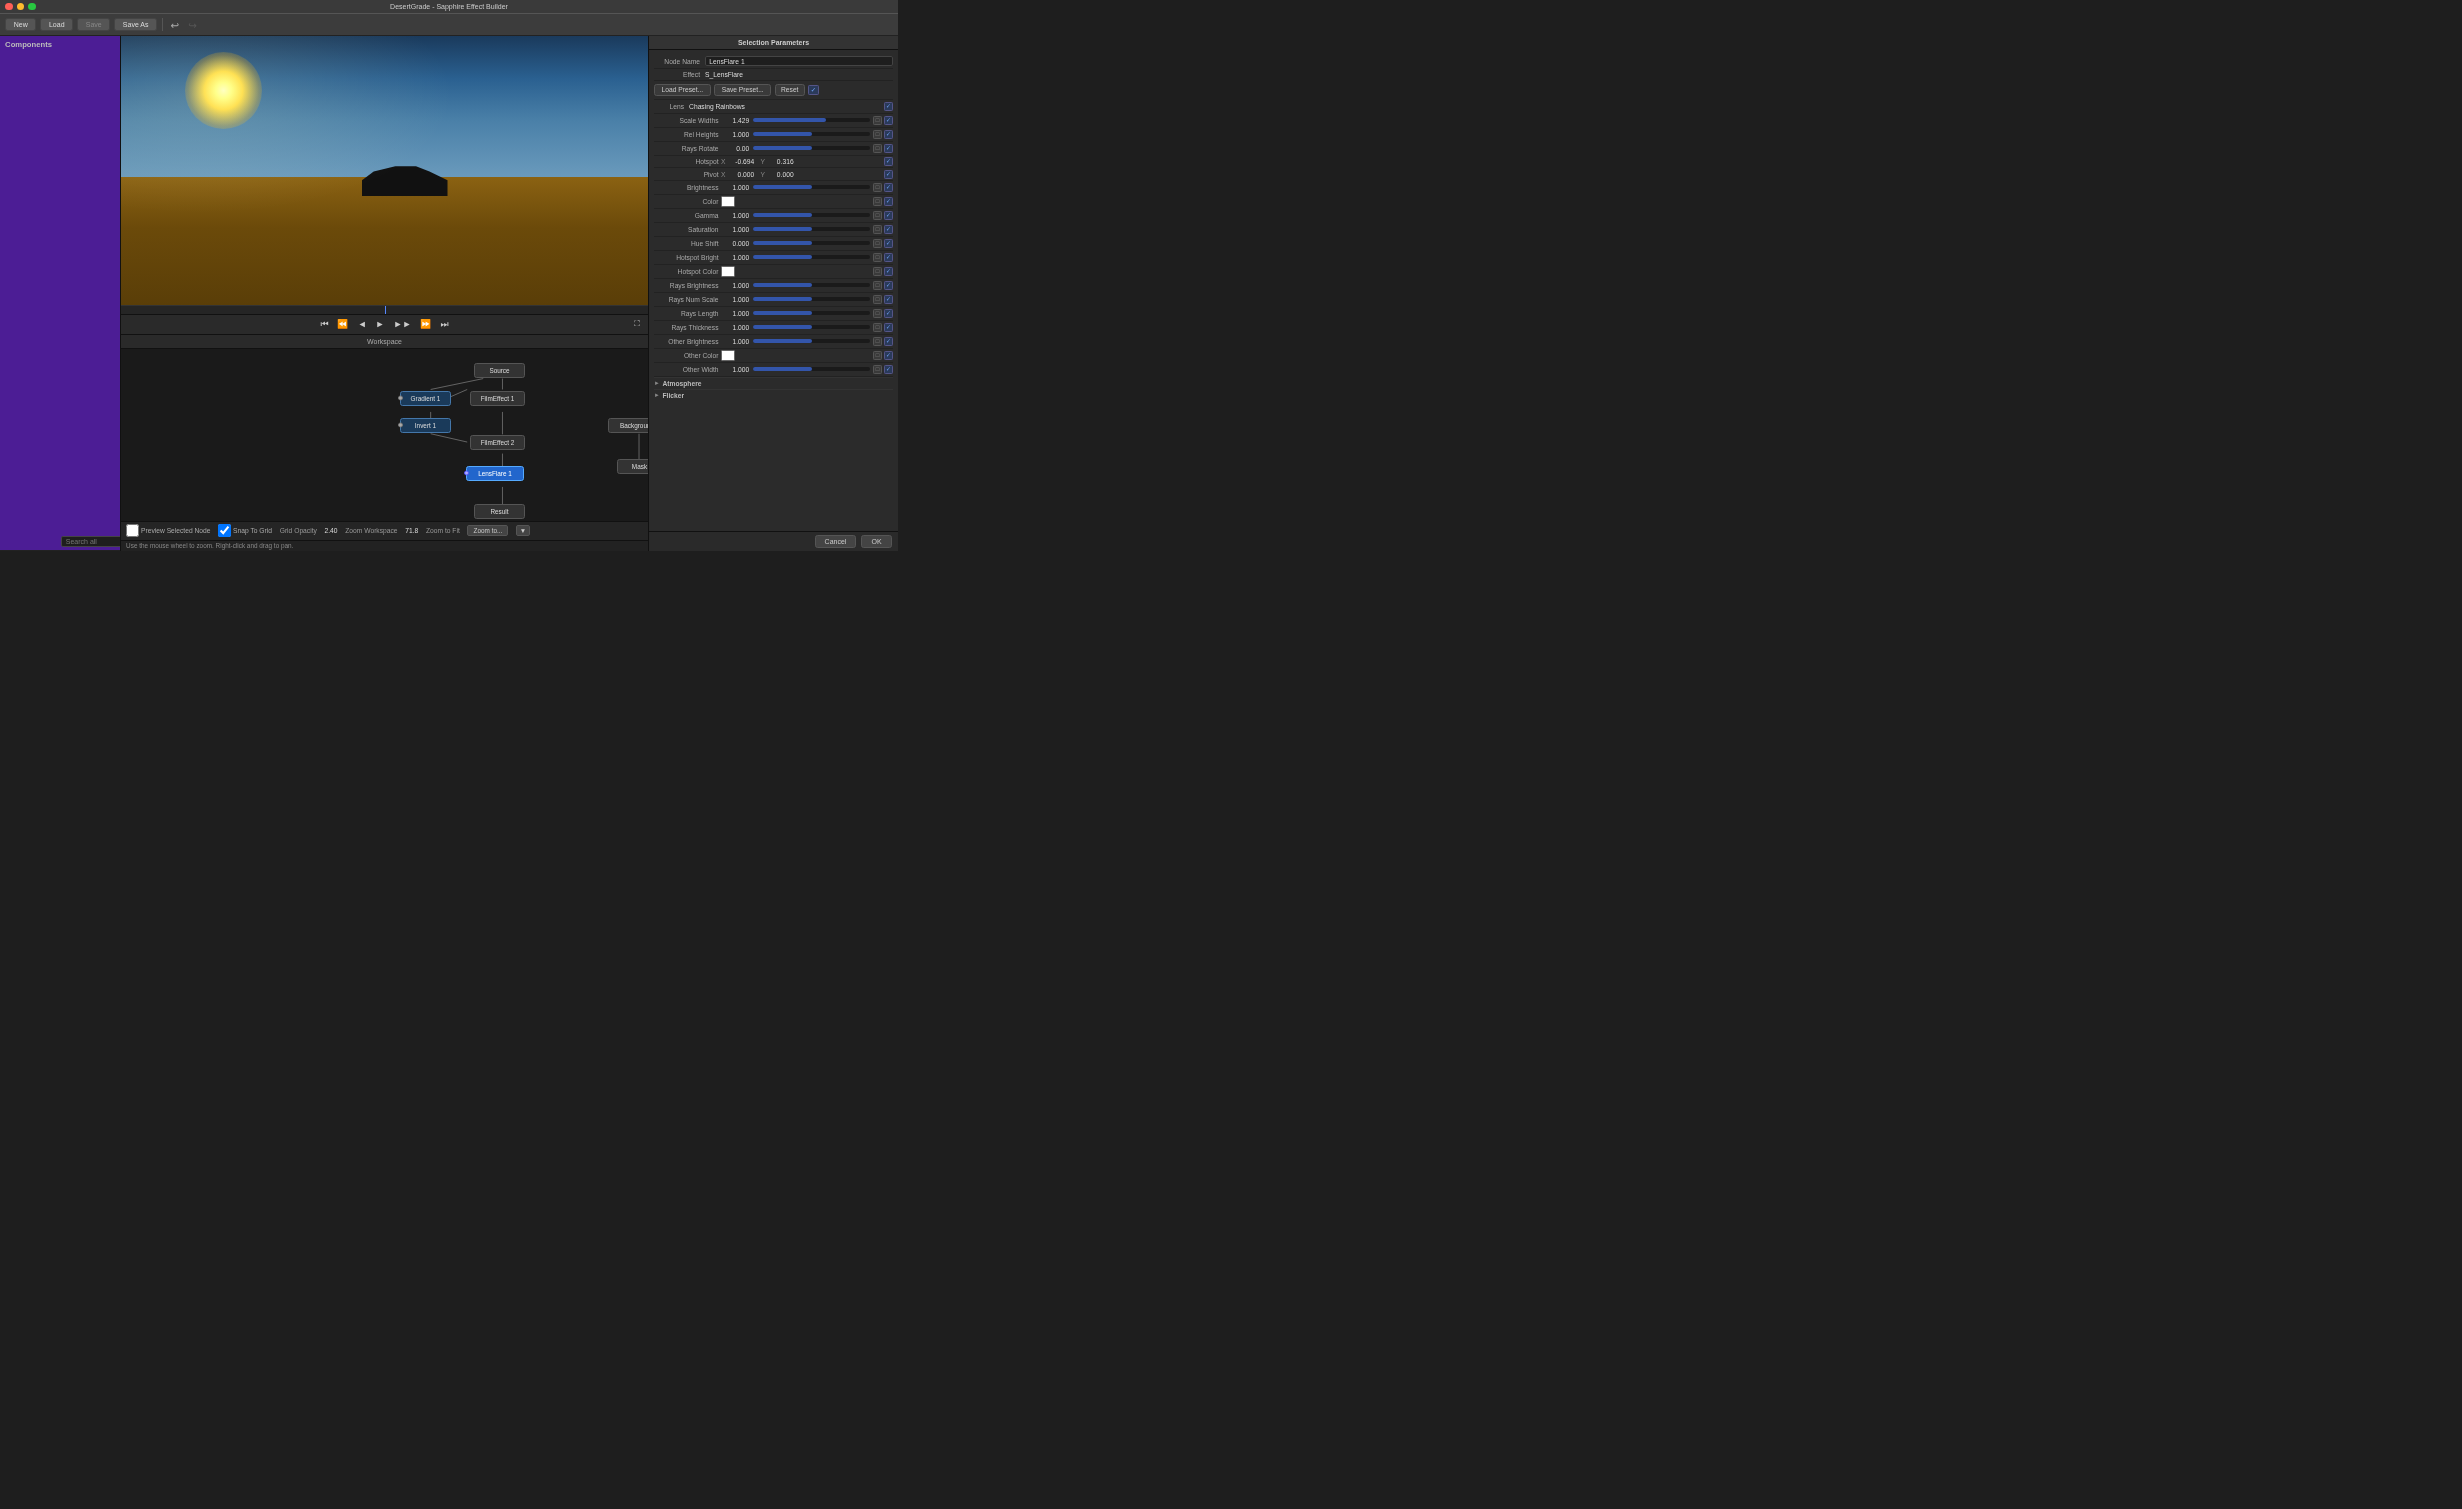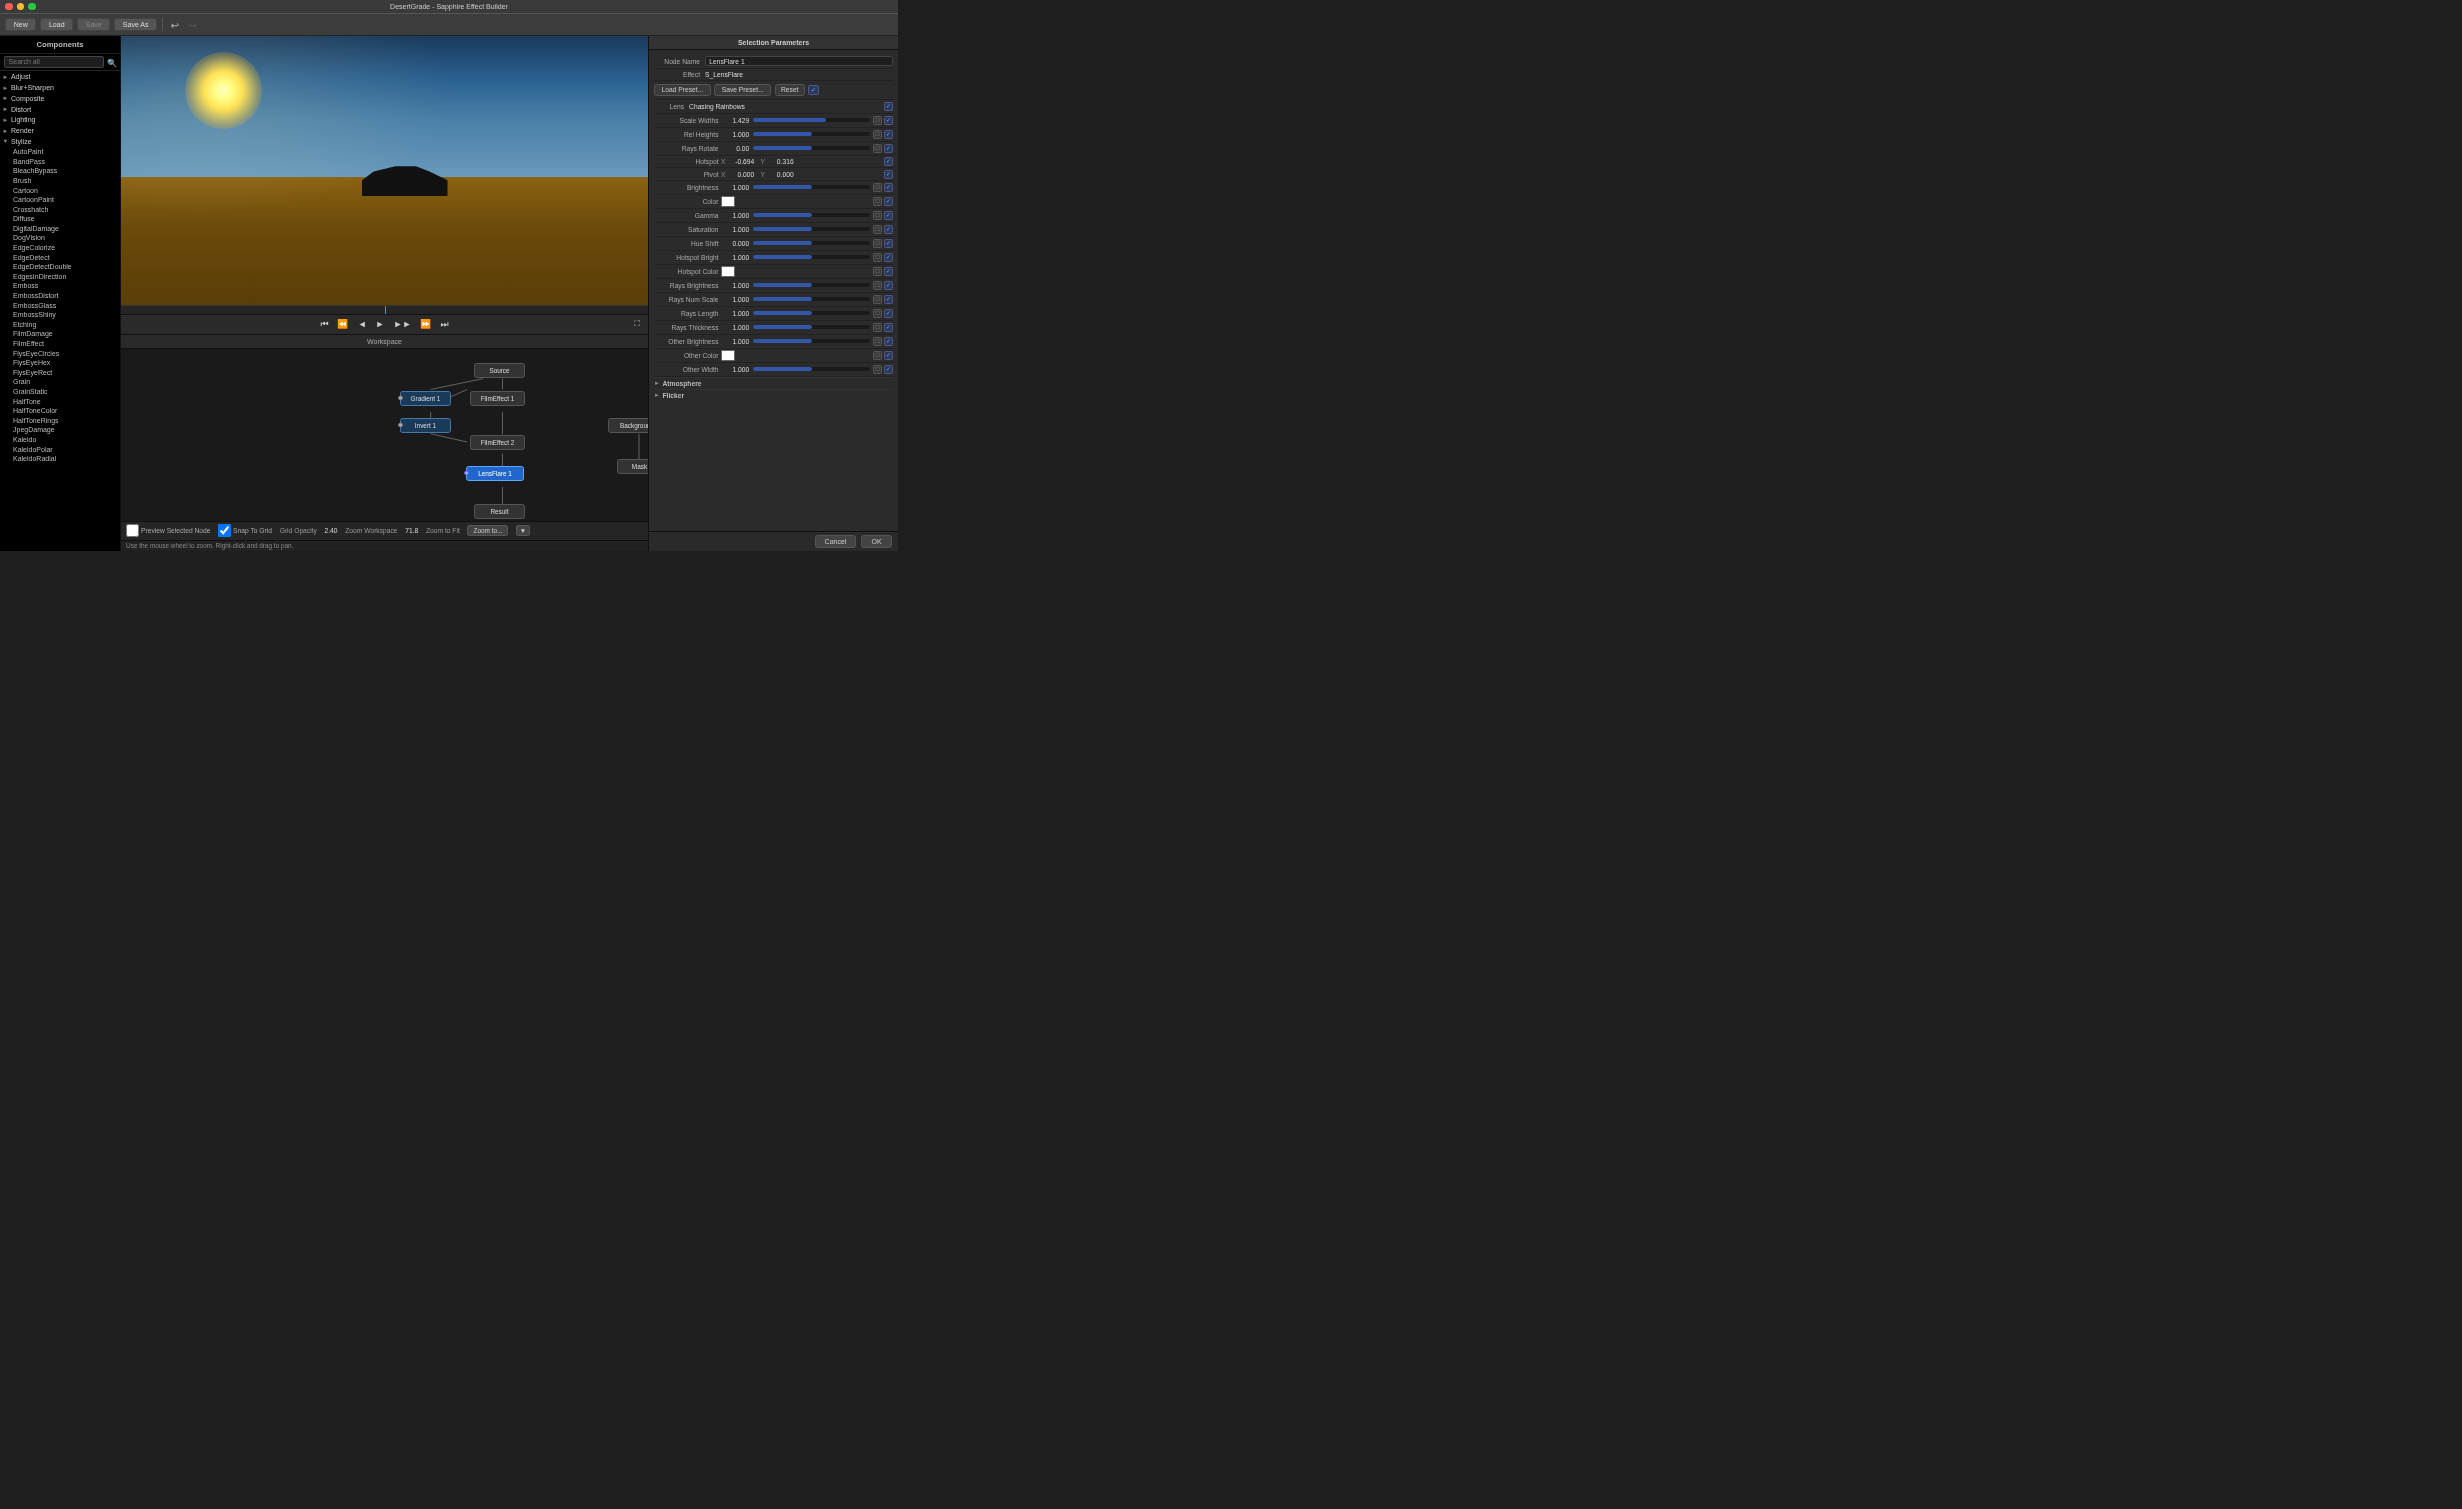--- a/index.html
+++ b/index.html
@@ -78,24 +78,24 @@
 
     
     #main-layout {
       display: flex;
       height: calc(551px - 14px - 22px);
     }
 
     
     #left-sidebar {
       width: 121px;
-      background: #000000;
+      background: #4c1d95;
       border-right: 0.6px solid #111;
       display: flex;
-      flex-direction: column;
+      flex-direction: row;
       overflow: hidden;
     }
     #sidebar-header {
       padding: 3.8px 5.1px;
       font-size: 7.7px;
       font-weight: 600;
       color: #bbb;
       text-align: center;
       border-bottom: 0.6px solid #222;
     }

